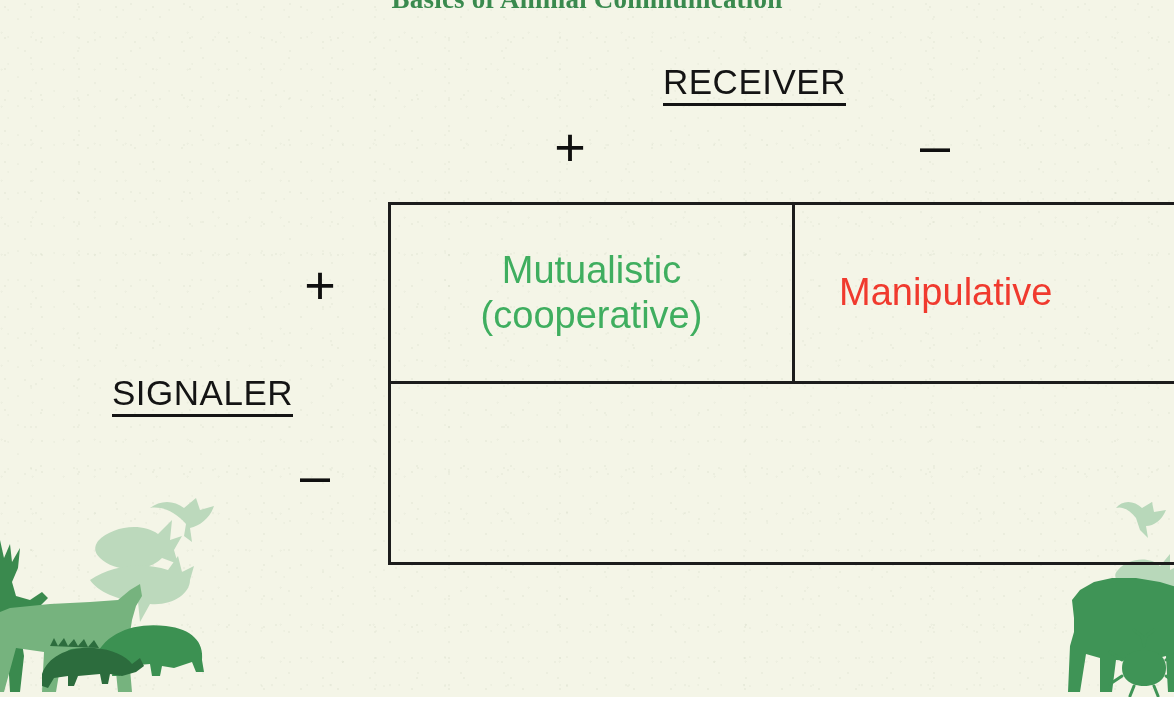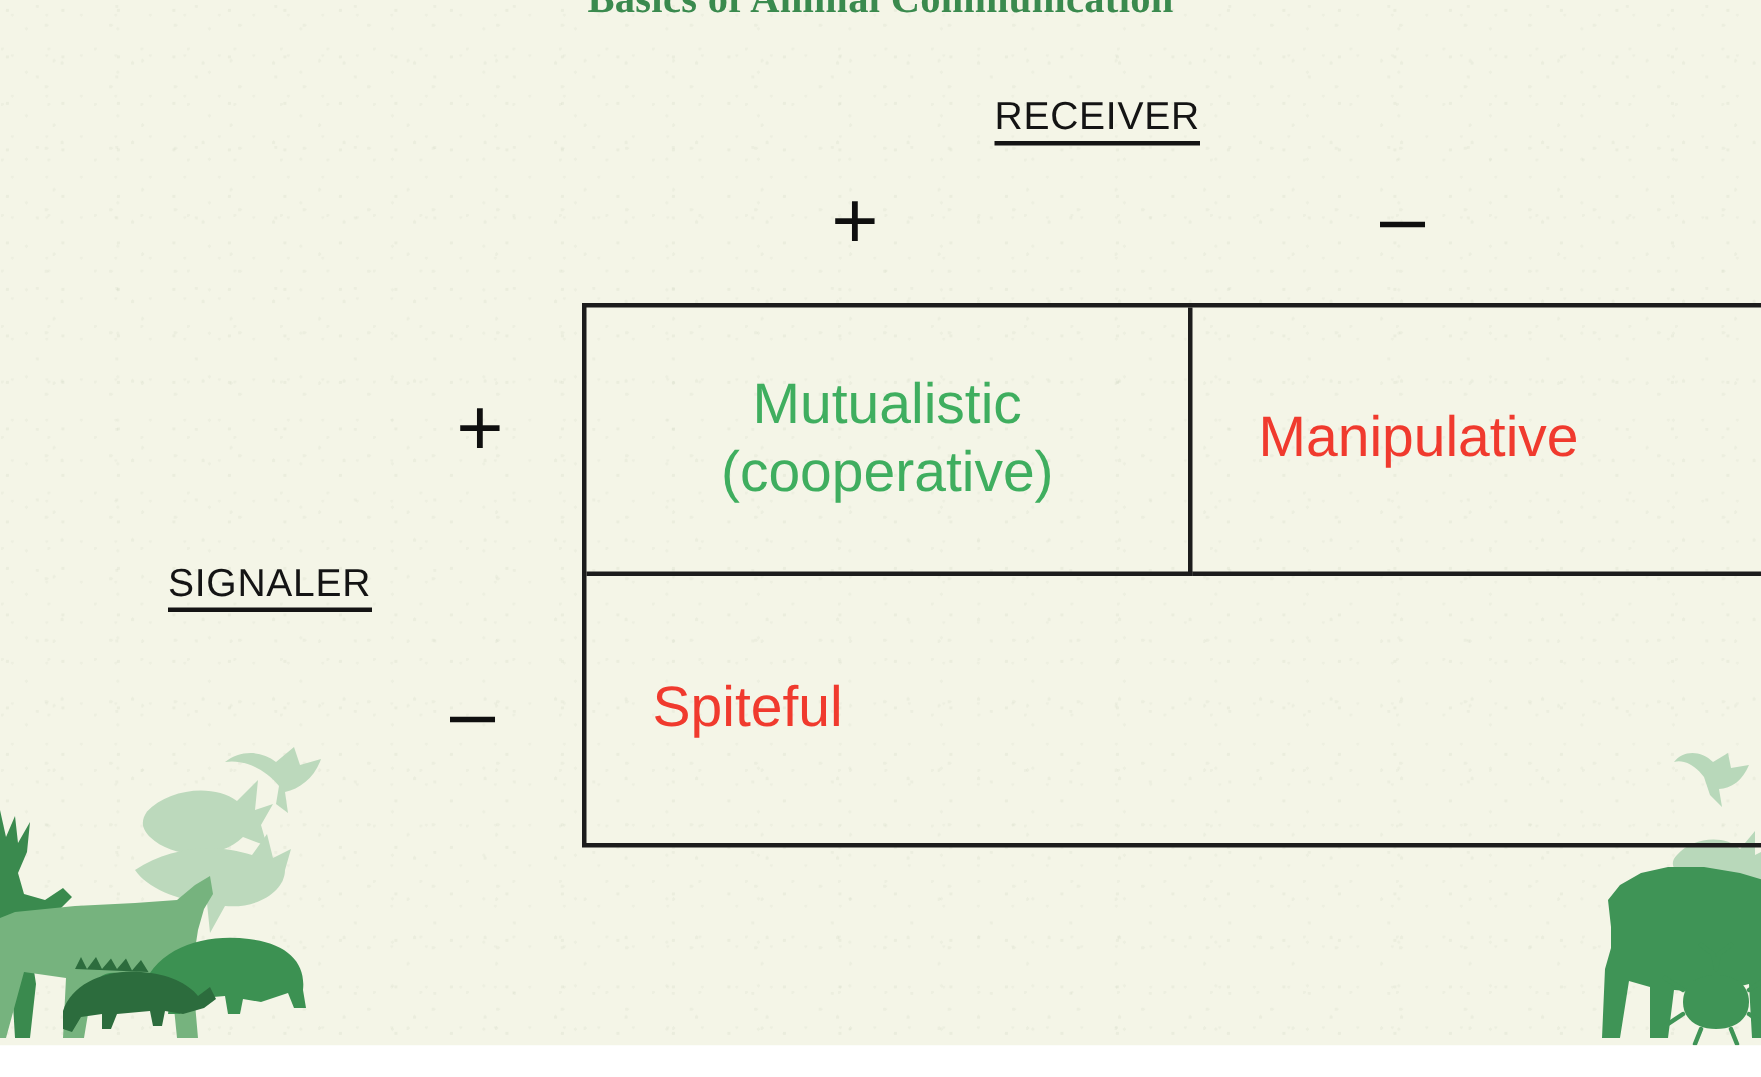--- a/index.html
+++ b/index.html
@@ -61,21 +61,21 @@
     font-size: 27px;
     letter-spacing: .2px;
     color: #3a8a4e;
     white-space: nowrap;
   }
 
   
   .axis-label {
     position: absolute;
     font-family: "Liberation Sans", sans-serif;
-    font-size: 26px;
+    font-size: 35px;
     color: #141414;
     letter-spacing: .5px;
     white-space: nowrap;
   }
   .axis-label .u {
     border-bottom: 3px solid #141414;
     padding-bottom: 2px;
   }
   #receiver-label { left: 663px; top: 62px; }
   #signaler-label { left: 112px; top: 373px; }
@@ -200,18 +200,17 @@
 
   <div class="sign" id="col-plus">+</div>
   <div class="sign" id="col-minus">–</div>
   <div class="sign" id="row-plus">+</div>
   <div class="sign" id="row-minus">–</div>
 
   <div id="matrix">
     <div class="cell cell-tl pos">Mutualistic
 (cooperative)</div>
     <div class="cell cell-tr neg">Manipulative</div>
-    <div class="cell cell-br neg">Spiteful</div>
   </div>
 
 </div>
 
 <div id="bottom-strip"></div>
 
 </body></html>

